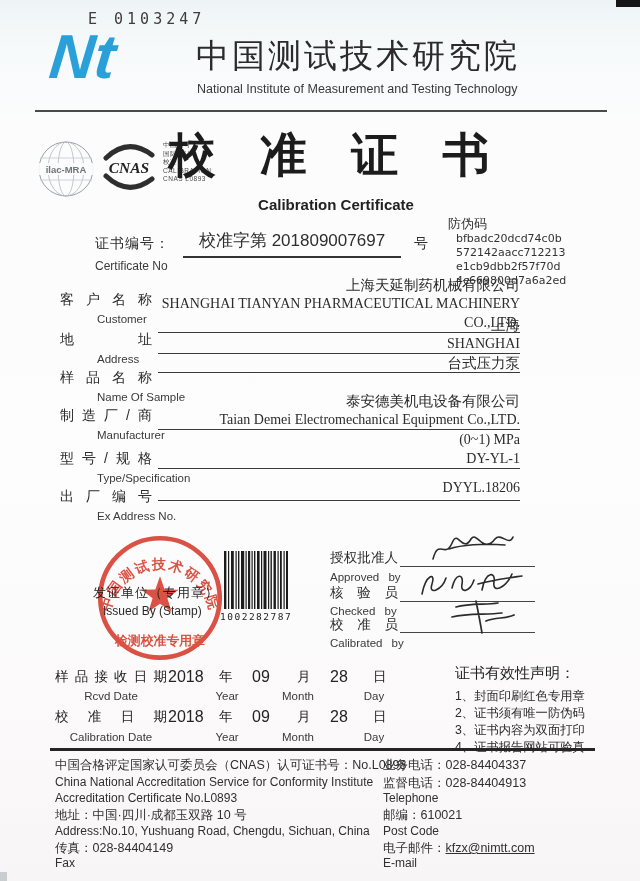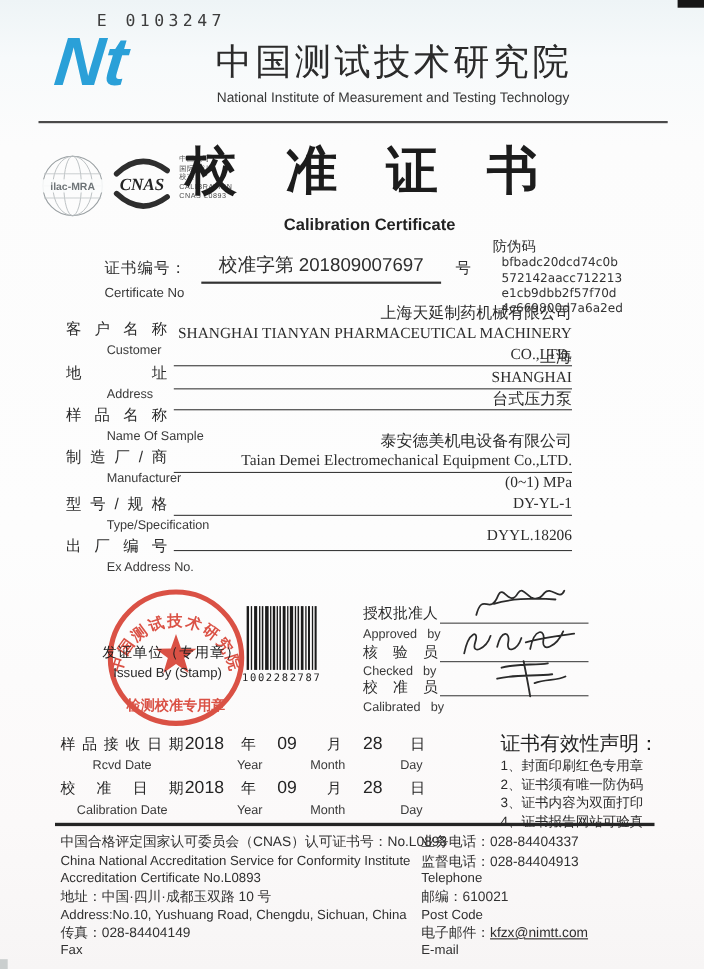--- a/index.html
+++ b/index.html
@@ -48,21 +48,21 @@
   .sig-label{position:absolute;left:330px;width:68px;font-size:13.5px;color:#2c2c2c;}
   .sig-label-en{position:absolute;left:330px;font-size:11.5px;color:#3a3a3a;word-spacing:6px;white-space:nowrap;}
   .sig-line{position:absolute;left:400px;width:135px;border-bottom:1.5px solid #444;height:1px;}
   .sig{position:absolute;}
   
   .d-label{position:absolute;left:55px;width:112px;font-size:13.5px;color:#242424;}
   .d-label-en{position:absolute;left:55px;width:112px;text-align:center;font-size:11.5px;color:#3a3a3a;white-space:nowrap;}
   .d-num{position:absolute;width:44px;text-align:left;font-size:16px;color:#242424;}
   .d-unit{position:absolute;font-size:13.5px;color:#242424;}
   .d-unit-en{position:absolute;width:44px;text-align:center;font-size:11.5px;color:#3a3a3a;}
-  .validity-title{left:455px;top:664px;font-size:18px;color:#1f1f1f;}
+  .validity-title{left:455px;top:664px;font-size:15px;color:#1f1f1f;}
   .validity-item{position:absolute;left:455px;font-size:12.3px;color:#2a2a2a;white-space:nowrap;}
   
   .hr2{left:50px;top:748px;width:545px;height:2.5px;background:#252525;}
   .f-line{position:absolute;font-size:12px;color:#303030;white-space:nowrap;}
   .f-cn{font-size:12.5px;}
   .email-value{text-decoration:underline;}
   .corner-bottom{left:0;top:872px;width:7px;height:9px;background:#b7bdbe;opacity:.7;}
 </style>
 </head>
 <body>

